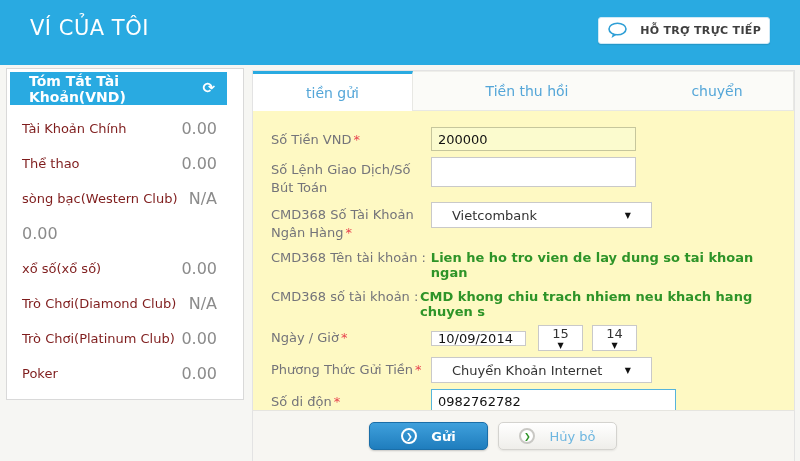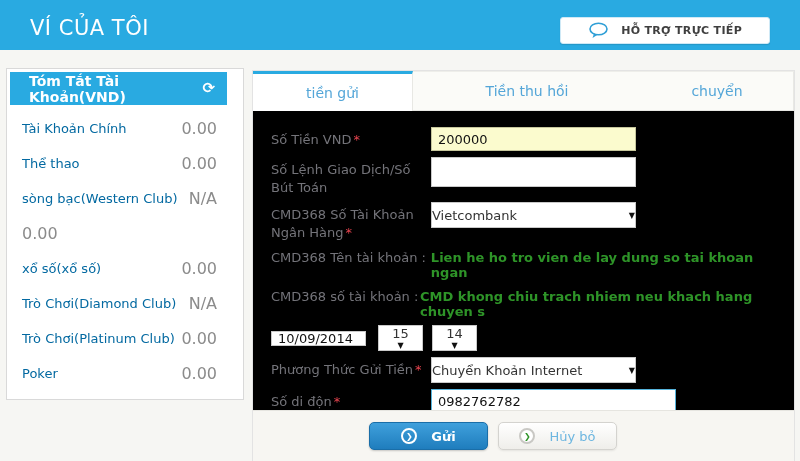--- a/index.html
+++ b/index.html
@@ -4,24 +4,24 @@
 <style>
   * { margin:0; padding:0; box-sizing:border-box; }
   html,body { width:800px; height:461px; }
   body {
     position:relative; overflow:hidden;
     background:#f6f6f3;
     font-family:"DejaVu Sans","Liberation Sans",sans-serif;
   }
 
   
-  .header { position:absolute; left:0; top:0; width:800px; height:50px; background:#29aae1; }
+  .header { position:absolute; left:0; top:0; width:800px; height:65px; background:#29aae1; }
   .header-title { position:absolute; left:30px; top:16px; color:#ffffff; font-size:21px; letter-spacing:0.5px; }
   .support-btn {
-    position:absolute; right:30px; top:17px; height:27px; padding:0 27px;
+    position:absolute; right:30px; top:17px; height:27px; padding:0 8px;
     background:#ffffff; border:1px solid #cfe9f6; border-radius:3px;
     display:flex; align-items:center; gap:11px; cursor:pointer;
     box-shadow:0 1px 1px rgba(0,0,0,.12);
   }
   .support-btn .bubble { display:flex; align-items:center; }
   .support-label { font-size:11px; font-weight:bold; color:#3f3f3f; letter-spacing:0.3px; }
 
   
   .sidebar {
     position:absolute; left:6px; top:68px; width:238px;
@@ -29,27 +29,27 @@
   }
   .sidebar-header {
     background:#29aae1; height:33px;
     display:flex; align-items:center; justify-content:space-between;
     padding:0 12px 0 19px;
   }
   .sidebar-title { color:#ffffff; font-weight:bold; font-size:14px; }
   .refresh-icon { color:#ffffff; font-size:15px; font-weight:bold; cursor:pointer; line-height:1; }
   .sidebar-rows { padding:6px 0 0 0; }
   .sidebar-row { display:flex; justify-content:space-between; align-items:center; padding:8px 10px 8px 12px; }
-  .sidebar-row .lbl { font-size:13px; color:#0369a1; }
+  .sidebar-row .lbl { font-size:13px; color:#7f1d1d; }
   .sidebar-row .val { font-size:16px; color:#8b8b8b; }
 
   
   .main {
     position:absolute; left:252px; top:70px; width:543px; height:391px;
-    background:#000000; border:1px solid #e3e3e3; border-bottom:none;
+    background:#fef9c3; border:1px solid #e3e3e3; border-bottom:none;
   }
   .tabs { display:flex; height:40px; }
   .tab {
     display:flex; align-items:center; justify-content:center;
     font-size:14px; color:#54a6d8; cursor:pointer;
   }
   .tab-active { width:160px; border-top:3px solid #29aae1; border-right:1px solid #e8e8e4; background:#ffffff; }
   .tab-inactive { background:#fbfbf8; border-top:1px solid #eeeeea; border-bottom:1px solid #e8e8e4; }
   .tab-2 { width:153px; border-right:1px solid #e8e8e4; }
   .tab-3 { flex:1; }
@@ -64,23 +64,23 @@
   .tinput {
     border:1px solid #c9c9c9; background:#fff; font-size:13px; color:#111;
     padding:2px 6px; font-family:inherit; outline:none;
   }
   .amount-input { width:205px; height:24px; background:#fbfbce; border-color:#c6c69c; }
   .txn-input { width:205px; height:30px; }
   .date-input { width:95px; height:15px; }
   .phone-input { width:245px; height:25px; border-color:#56b4dc; }
 
   .select {
-    width:205px; height:26px; border:1px solid #c9c9c9; background:#fff;
+    width:221px; height:26px; border:1px solid #c9c9c9; background:#fff;
     display:flex; align-items:center; justify-content:space-between;
-    padding:0 0; font-size:13px; color:#333; cursor:pointer;
+    padding:0 20px; font-size:13px; color:#333; cursor:pointer;
   }
   .mini { width:45px; padding:0 6px;flex-direction:column; }
   .arrow { font-size:8px; color:#111; }
 
   .green-text { font-size:13px; font-weight:bold; color:#2e9428; padding-top:3px; }
 
   .dt-group { display:flex; align-items:center; }
   .dt-gap { width:12px; } .dt-gap2 { width:9px; }
 
   .check-row { margin-left:160px; display:flex; align-items:center; margin-bottom:3px; }
@@ -210,20 +210,23 @@
       <div class="flabel colon-label">CMD368 Tên tài khoản :</div>
       <div class="green-text">Lien he ho tro vien de lay dung so tai khoan ngan</div>
     </div>
 
     <div class="frow">
       <div class="flabel colon-label">CMD368 số tài khoản :</div>
       <div class="green-text">CMD khong chiu trach nhiem neu khach hang chuyen s</div>
     </div>
 
     <div class="frow">
+      <div class="flabel">
+        <span>Ngày / Giờ</span><span class="req">*</span>
+      </div>
       <div class="dt-group">
         <input class="tinput date-input" type="text" value="10/09/2014" style="">
         <div class="dt-gap"></div>
         <div class="select mini">
           <span>15</span>
           <span class="arrow">▼</span>
         </div>
         <div class="dt-gap2"></div>
         <div class="select mini">
           <span>14</span>

